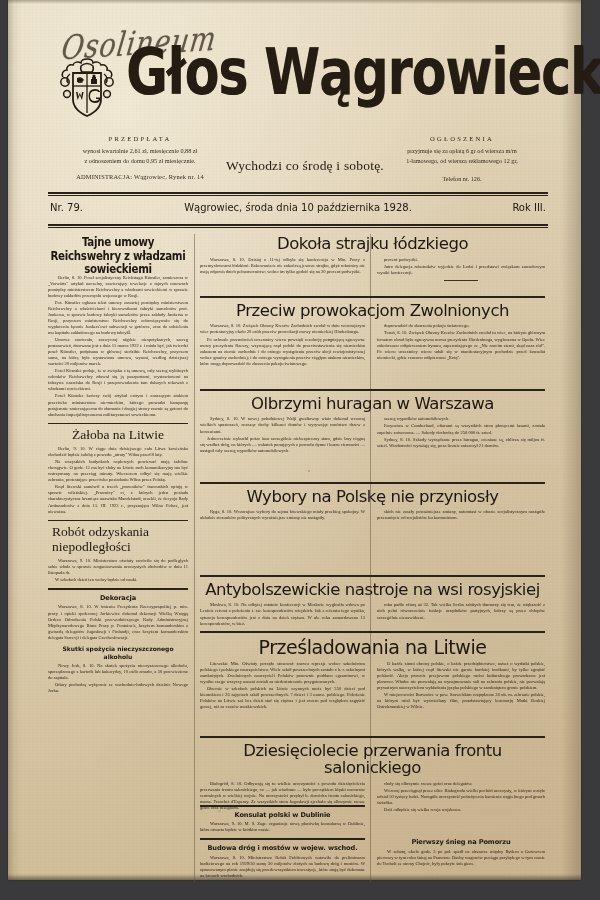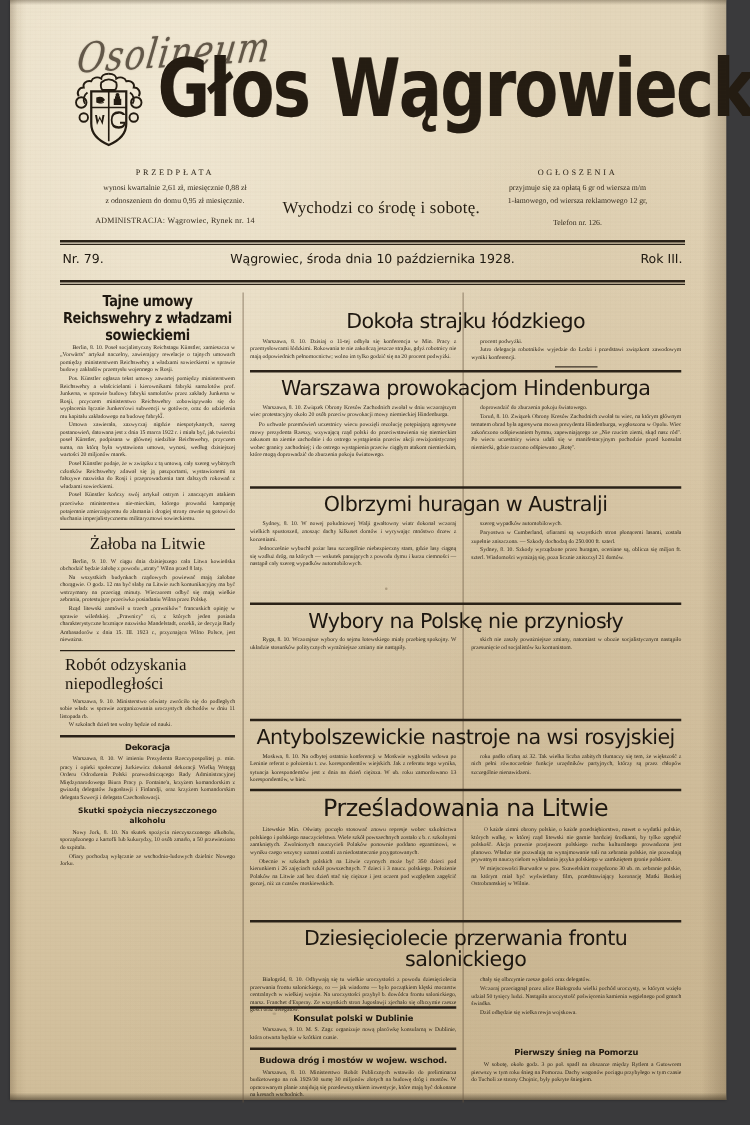--- a/index.html
+++ b/index.html
@@ -413,52 +413,52 @@
             <p class="body first">Warszawa, 8. 10. W imieniu Prezydenta Rzeczypospolitej p. min. pracy i opieki społecznej Jurkiewicz dokonał dekoracji Wielką Wstęgą Orderu Odrodzenia Polski przewodniczącego Rady Administracyjnej Międzynarodowego Biura Pracy p. Fontaine'a, krzyżem komandorskim z gwiazdą delegatów Jugosławji i Finlandji, oraz krzyżem komandorskim delegata Szwecji i delegata Czechosłowacji.</p>
           </div>
 
           <div>
             <div class="hl-bold-xs">Skutki spożycia nieczyszczonego alkoholu</div>
             <p class="body first">Nowy Jork, 8. 10. Na skutek spożycia nieczyszczonego alkoholu, sporządzonego z kartofli lub kukurydzy, 10 osób zmarło, a 50 przewieziono do szpitala.</p>
             <p class="body">Ofiary pochodzą wyłącznie ze wschodnio-ludowych dzielnic Nowego Jorku.</p>
           </div>
         </div>
 
-        <div class="span-block" style="top:0px;margin-top:13px;">
+        <div class="span-block" style="top:0px;">
           <div class="hl-wide">Dokoła strajku łódzkiego</div>
           <div style="position:relative;">
             <div style="position:absolute;left:0;width:165px;font-size:4.55px;line-height:1.33;text-align:justify;">
               <p class="body first">Warszawa, 8. 10. Dzisiaj o 11-tej odbyła się konferencja w Min. Pracy z przemysłowcami łódzkimi. Rokowania te nie zakończą jeszcze strajku, gdyż robotnicy nie mają odpowiednich pełnomocnictw; wolno im tylko godzić się na 20 procent podwyżki.</p>
             </div>
             <div style="position:absolute;left:177px;width:168px;font-size:4.55px;line-height:1.33;text-align:justify;">
               <p class="body">procent podwyżki.</p>
               <p class="body">Jutro delegacja robotników wyjedzie do Łodzi i przedstawi związkom zawodowym wyniki konferencji.</p>
               <div class="hr-short"></div>
             </div>
           </div>
         </div>
 
         <div class="span-block" style="top:57px;">
           <div class="hr-thick"></div>
-          <div class="hl-wide">Warszawa prowokacjom Hindenburga</div>
+          <div class="hl-wide">Przeciw prowokacjom Zwolnionych</div>
           <div style="position:relative;">
             <div style="position:absolute;left:0;width:165px;font-size:4.55px;line-height:1.33;text-align:justify;">
               <p class="body first">Warszawa, 8. 10. Związek Obrony Kresów Zachodnich zwołał w dniu wczorajszym wiec protestacyjny około 20 osób przeciw prowokacji mowy niemieckiej Hindenburga.</p>
               <p class="body">Po uchwale przemówień uczestnicy wiecu powzięli rezolucję potępiającą agresywne mowy prezydenta Rzeszy, wzywającą rząd polski do przeciwstawienia się niemieckim zakusom na ziemie zachodnie i do ostrego wystąpienia przeciw akcji rewizjonistycznej wobec granicy zachodniej; i do ostrego wystąpienia przeciw ciągłym atakom niemieckim, które mogą doprowadzić do zburzenia pokoju światowego.</p>
             </div>
             <div style="position:absolute;left:177px;width:168px;font-size:4.55px;line-height:1.33;text-align:justify;">
               <p class="body">doprowadzić do zburzenia pokoju światowego.</p>
               <p class="body">Toruń, 8. 10. Związek Obrony Kresów Zachodnich zwołał tu wiec, na którym głównym tematem obrad była agresywna mowa prezydenta Hindenburga, wygłoszona w Opolu. Wiec zakończono odśpiewaniem hymnu, zapewniającego ze „Nie rzucim ziemi, skąd nasz ród". Po wiecu uczestnicy wiecu udali się w manifestacyjnym pochodzie przed konsulat niemiecki, gdzie rzucono odśpiewano „Rotę".</p>
             </div>
           </div>
         </div>
 
         <div class="span-block" style="top:150px;">
           <div class="hr-thick"></div>
-          <div class="hl-wide">Olbrzymi huragan w Australji</div>
+          <div class="hl-wide">Olbrzymi huragan w Warszawa</div>
           <div style="position:relative;">
             <div style="position:absolute;left:0;width:165px;font-size:4.55px;line-height:1.33;text-align:justify;">
               <p class="body first">Sydney, 8. 10. W nowej południowej Walji gwałtowny wiatr dokonał wczoraj wielkich spustoszeń, znosząc dachy kilkuset domów i wyrywając mnóstwo drzew z korzeniami.</p>
               <p class="body">Jednocześnie wybuchł pożar lasu szczególnie niebezpieczny stam, gdzie lasy ciągną się wzdłuż dróg, na których — wskutek panujących z powodu dymu i kurzu ciemności — nastąpił cały szereg wypadków automobilowych.</p>
             </div>
             <div style="position:absolute;left:177px;width:168px;font-size:4.55px;line-height:1.33;text-align:justify;">
               <p class="body">szereg wypadków automobilowych.</p>
               <p class="body">Paryostwa w Cumberland, ofiarami są wszystkich stron płonącemi lasami, została zupełnie zniszczona. — Szkody dochodzą do 250.000 ft. szterl.</p>
               <p class="body">Sydney, 8. 10. Szkody wyrządzone przez huragan, oceniane są, oblicza się miljon ft. szterl. Wiadomości wyrażają się, poza licznie zniszczył 21 domów.</p>
             </div>

